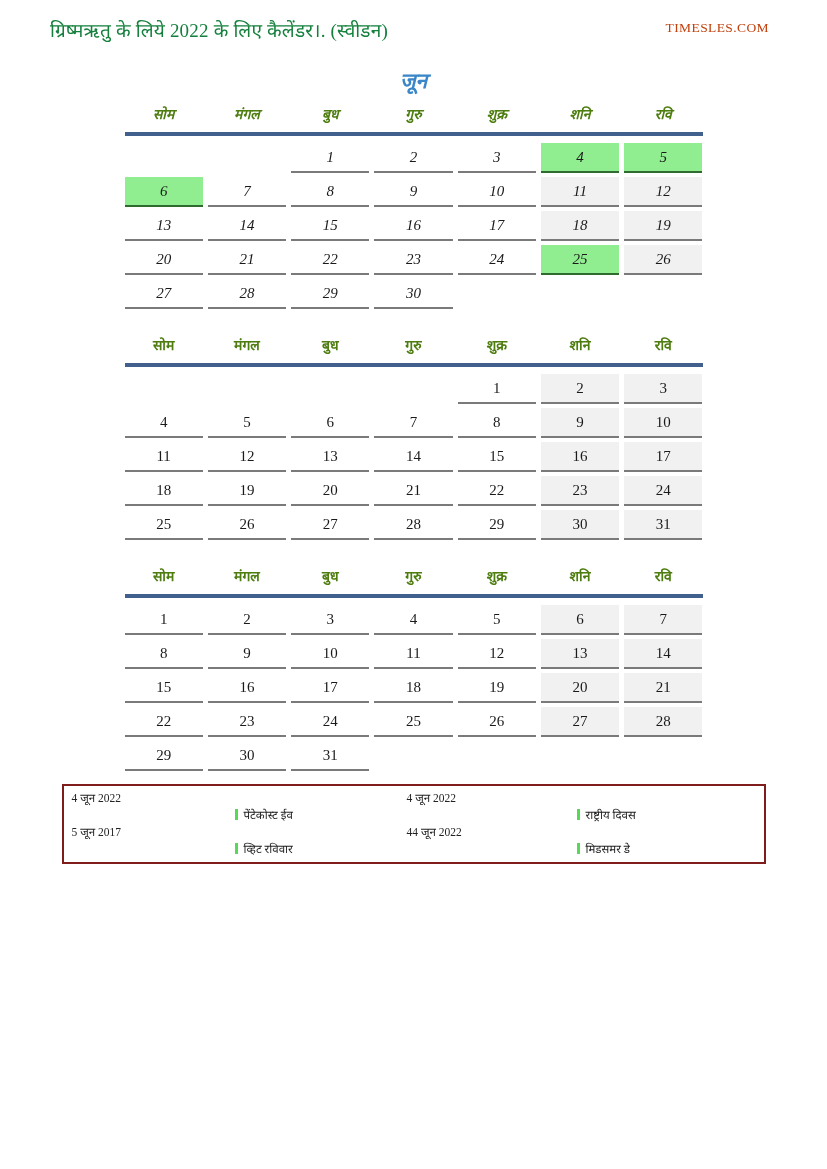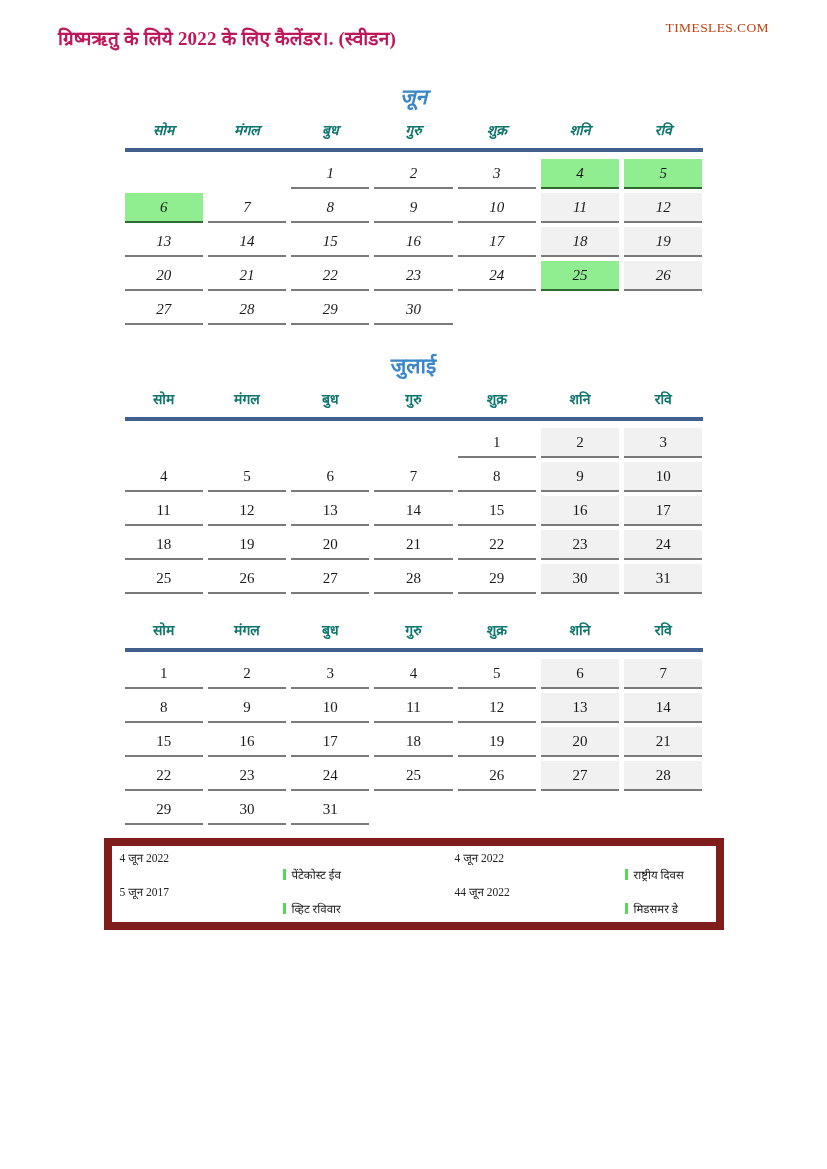--- a/index.html
+++ b/index.html
@@ -8,51 +8,51 @@
     width: 827px; height: 1169px;
     font-family: "Liberation Serif", "DejaVu Serif", serif;
     color: #1a1a1a;
   }
   .page { position: relative; width: 827px; height: 1169px; background: #fff; overflow: hidden; }
 
   header {
     display: flex; justify-content: space-between; align-items: flex-start;
     padding: 17px 58px 0 50px;
   }
-  .page-title { font-size: 19px; font-weight: bold; color: #be185d; margin: 8px; letter-spacing: 0.2px; }
+  .page-title { font-size: 19px; font-weight: normal; color: #15803d; margin: 0; letter-spacing: 0.2px; }
   .brand { font-size: 13.5px; color: #c2410c; text-decoration: none; letter-spacing: 0.4px; margin-top: 3px; }
 
   .month { width: 578px; margin: 0 auto; }
   .month.first { margin-top: 23px; font-style: italic; }
   .month.next  { margin-top: 26px; }
 
   .month-title {
     margin: 0 0 10px 0; text-align: center;
     font-size: 21px; font-weight: bold; color: #3a86c8;
   }
   .weekday-row {
     display: grid; grid-template-columns: repeat(7, 1fr); column-gap: 5px;
-    font-size: 14px; font-weight: bold; text-align: center; color: #0f766e;
+    font-size: 14px; font-weight: bold; text-align: center; color: #4d7c0f;
     margin-bottom: 9px;
   }
   .rule { height: 4px; background: #42608e; margin-bottom: 7px; }
 
   .day-row { display: grid; grid-template-columns: repeat(7, 1fr); column-gap: 5px; margin-bottom: 4px; }
   .cell {
     height: 30px; line-height: 28px; text-align: center;
     font-size: 15px; color: #1a1a1a;
     border-bottom: 2px solid #7a7a7a;
   }
   .cell.empty { border-bottom: none; background: none; }
   .cell.weekend { background: #f1f1f1; }
   .cell.green { background: #90ee90; border-bottom-color: #2f6b2f; }
 
   .legend {
-    width: 620px; margin: 13px auto 0 auto;
-    border: 8px solid #7f1d1d; padding: 4px 0 6px 8px;
+    width: 704px; margin: 13px auto 0 auto;
+    border: 2px solid #7f1d1d; padding: 4px 0 6px 8px;
   }
   .legend-grid {
     display: grid; grid-template-columns: 163px 172px 170px 1fr;
     row-gap: 2px; font-size: 11.5px; color: #222;
   }
   .l-label { white-space: nowrap; margin-top: 17px; }
   .bar {
     display: inline-block; width: 3px; height: 11px;
     background: #57d857; margin-right: 6px; vertical-align: -1px;
   }
@@ -124,21 +124,20 @@
             <div class="cell">29</div>
             <div class="cell">30</div>
             <div class="cell empty"></div>
             <div class="cell empty"></div>
             <div class="cell empty"></div>
           </div>
         </div>
     </section>
 
     <section class="month next">
-      <h2 class="month-title">जुलाई</h2>
       <div class="weekday-row">
           <span>सोम</span>
           <span>मंगल</span>
           <span>बुध</span>
           <span>गुरु</span>
           <span>शुक्र</span>
           <span>शनि</span>
           <span>रवि</span>
         </div>
       <div class="rule"></div>

